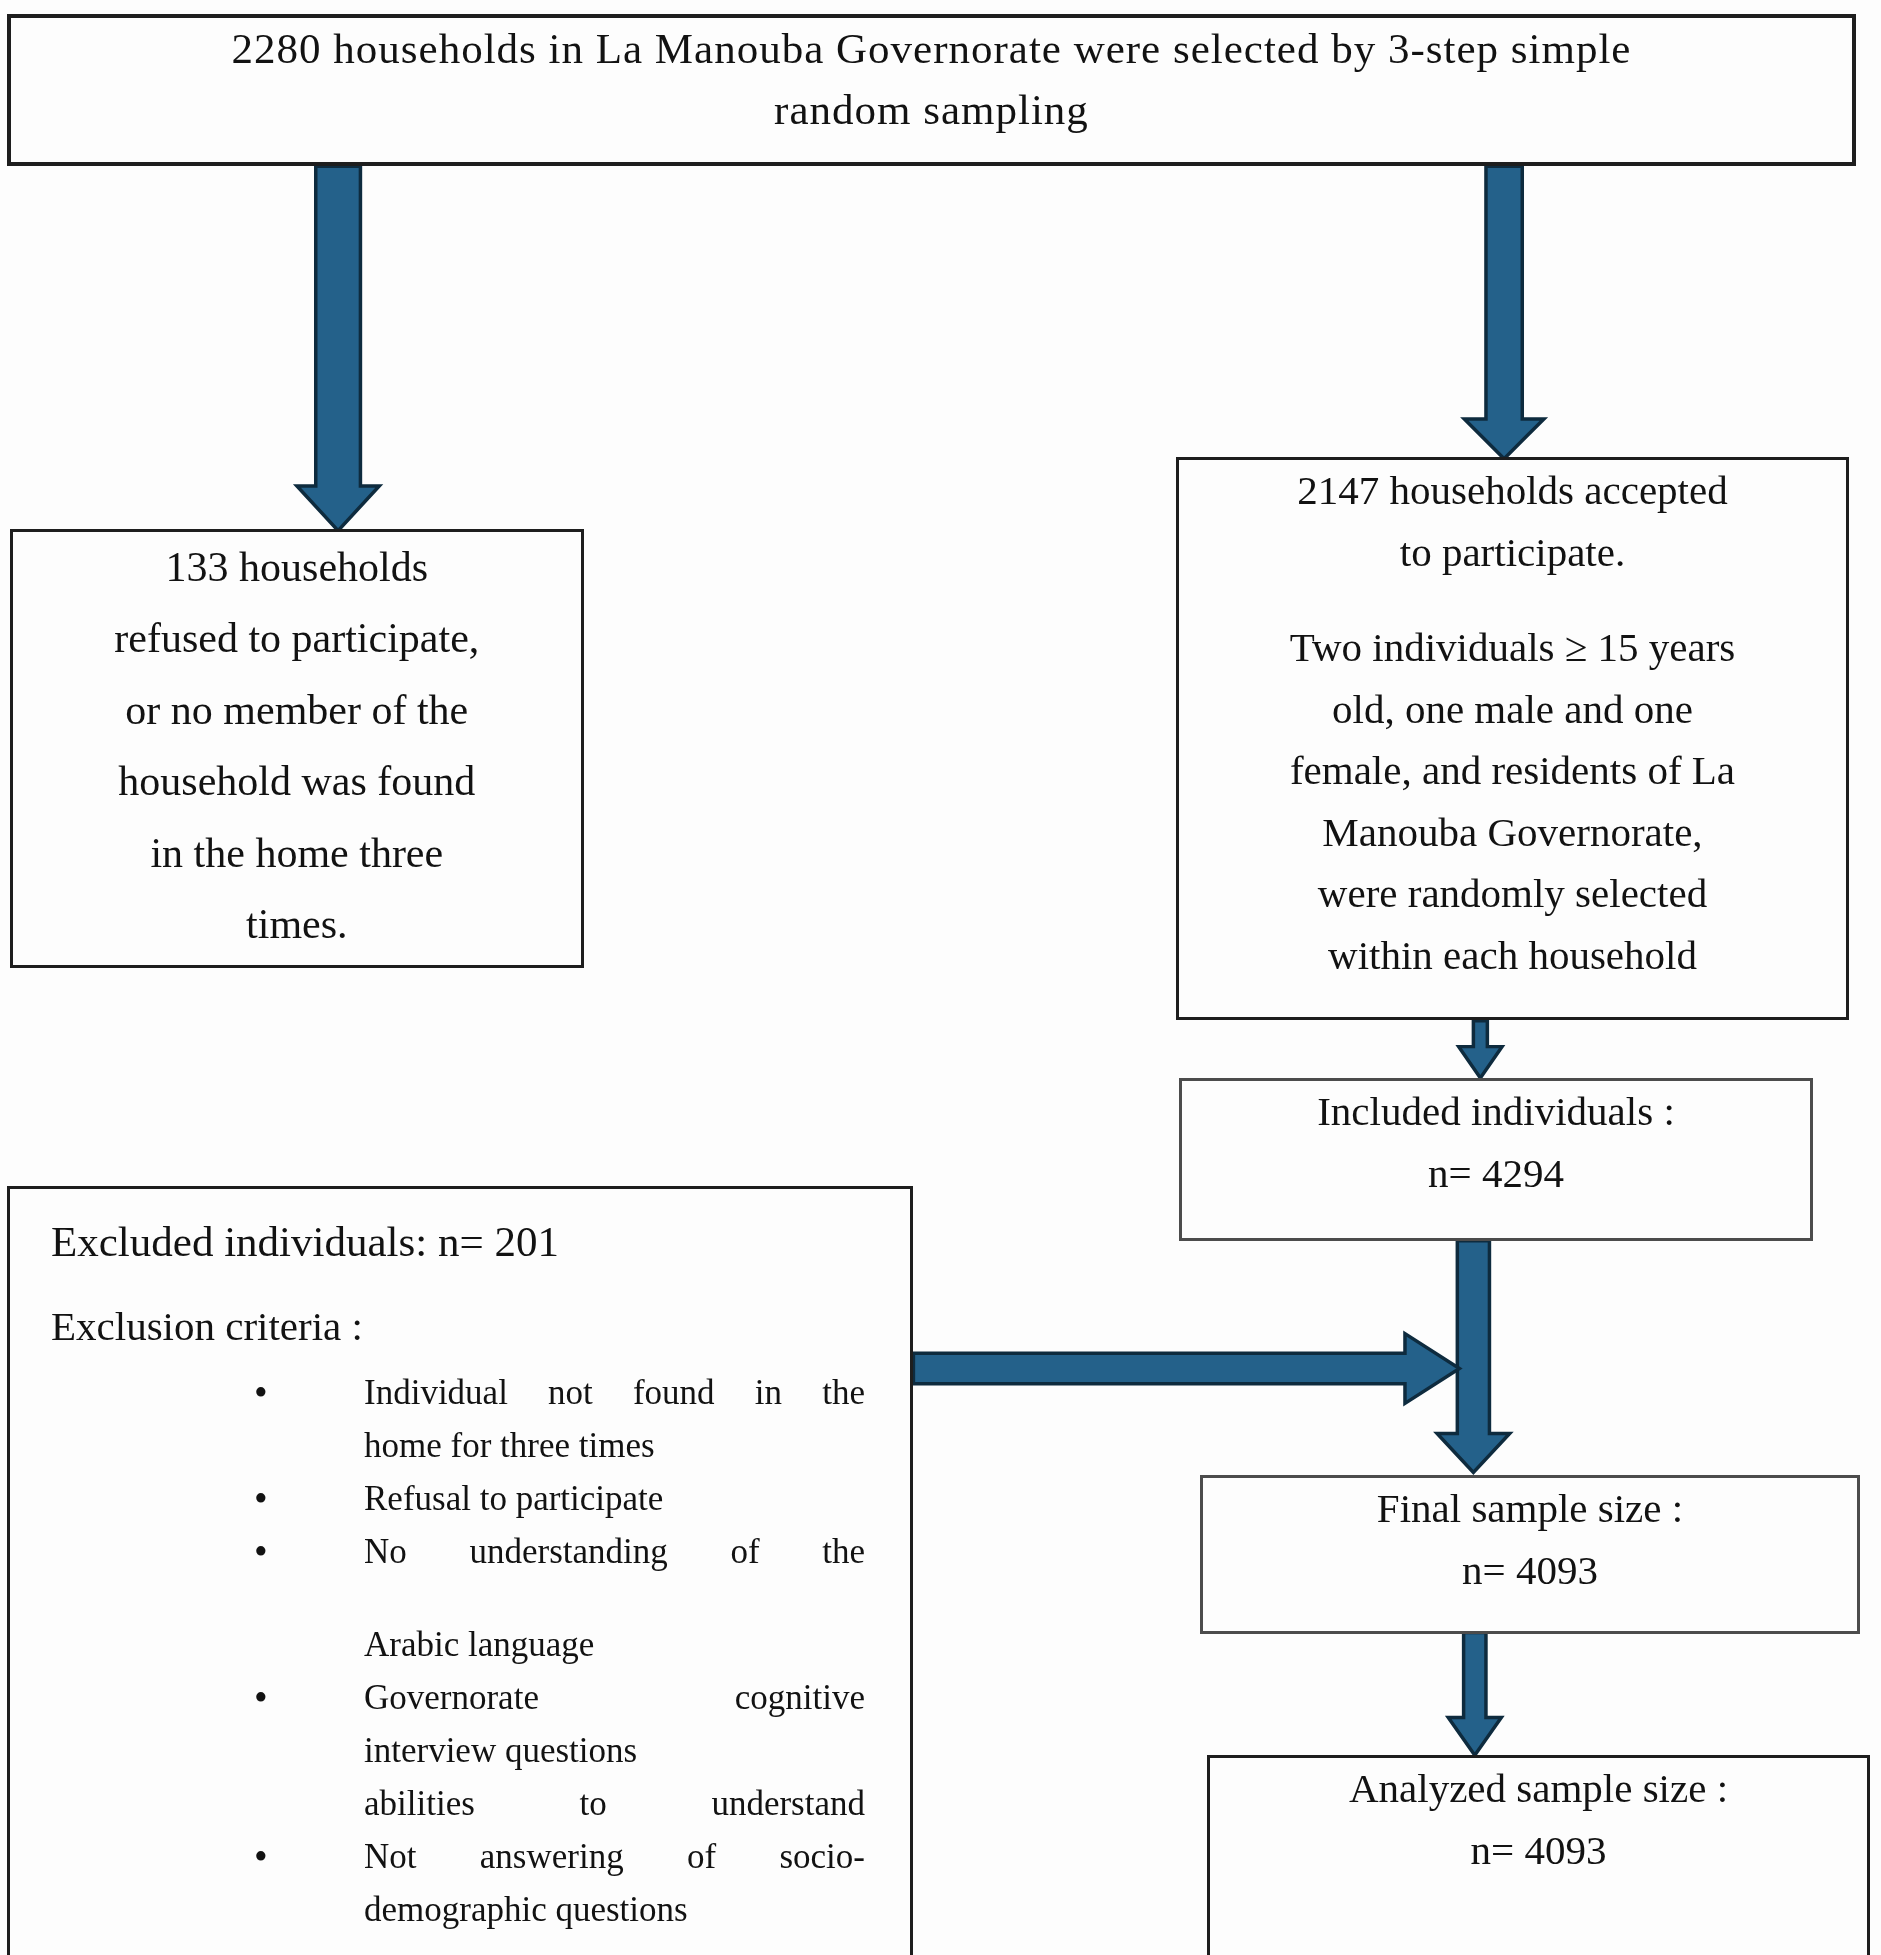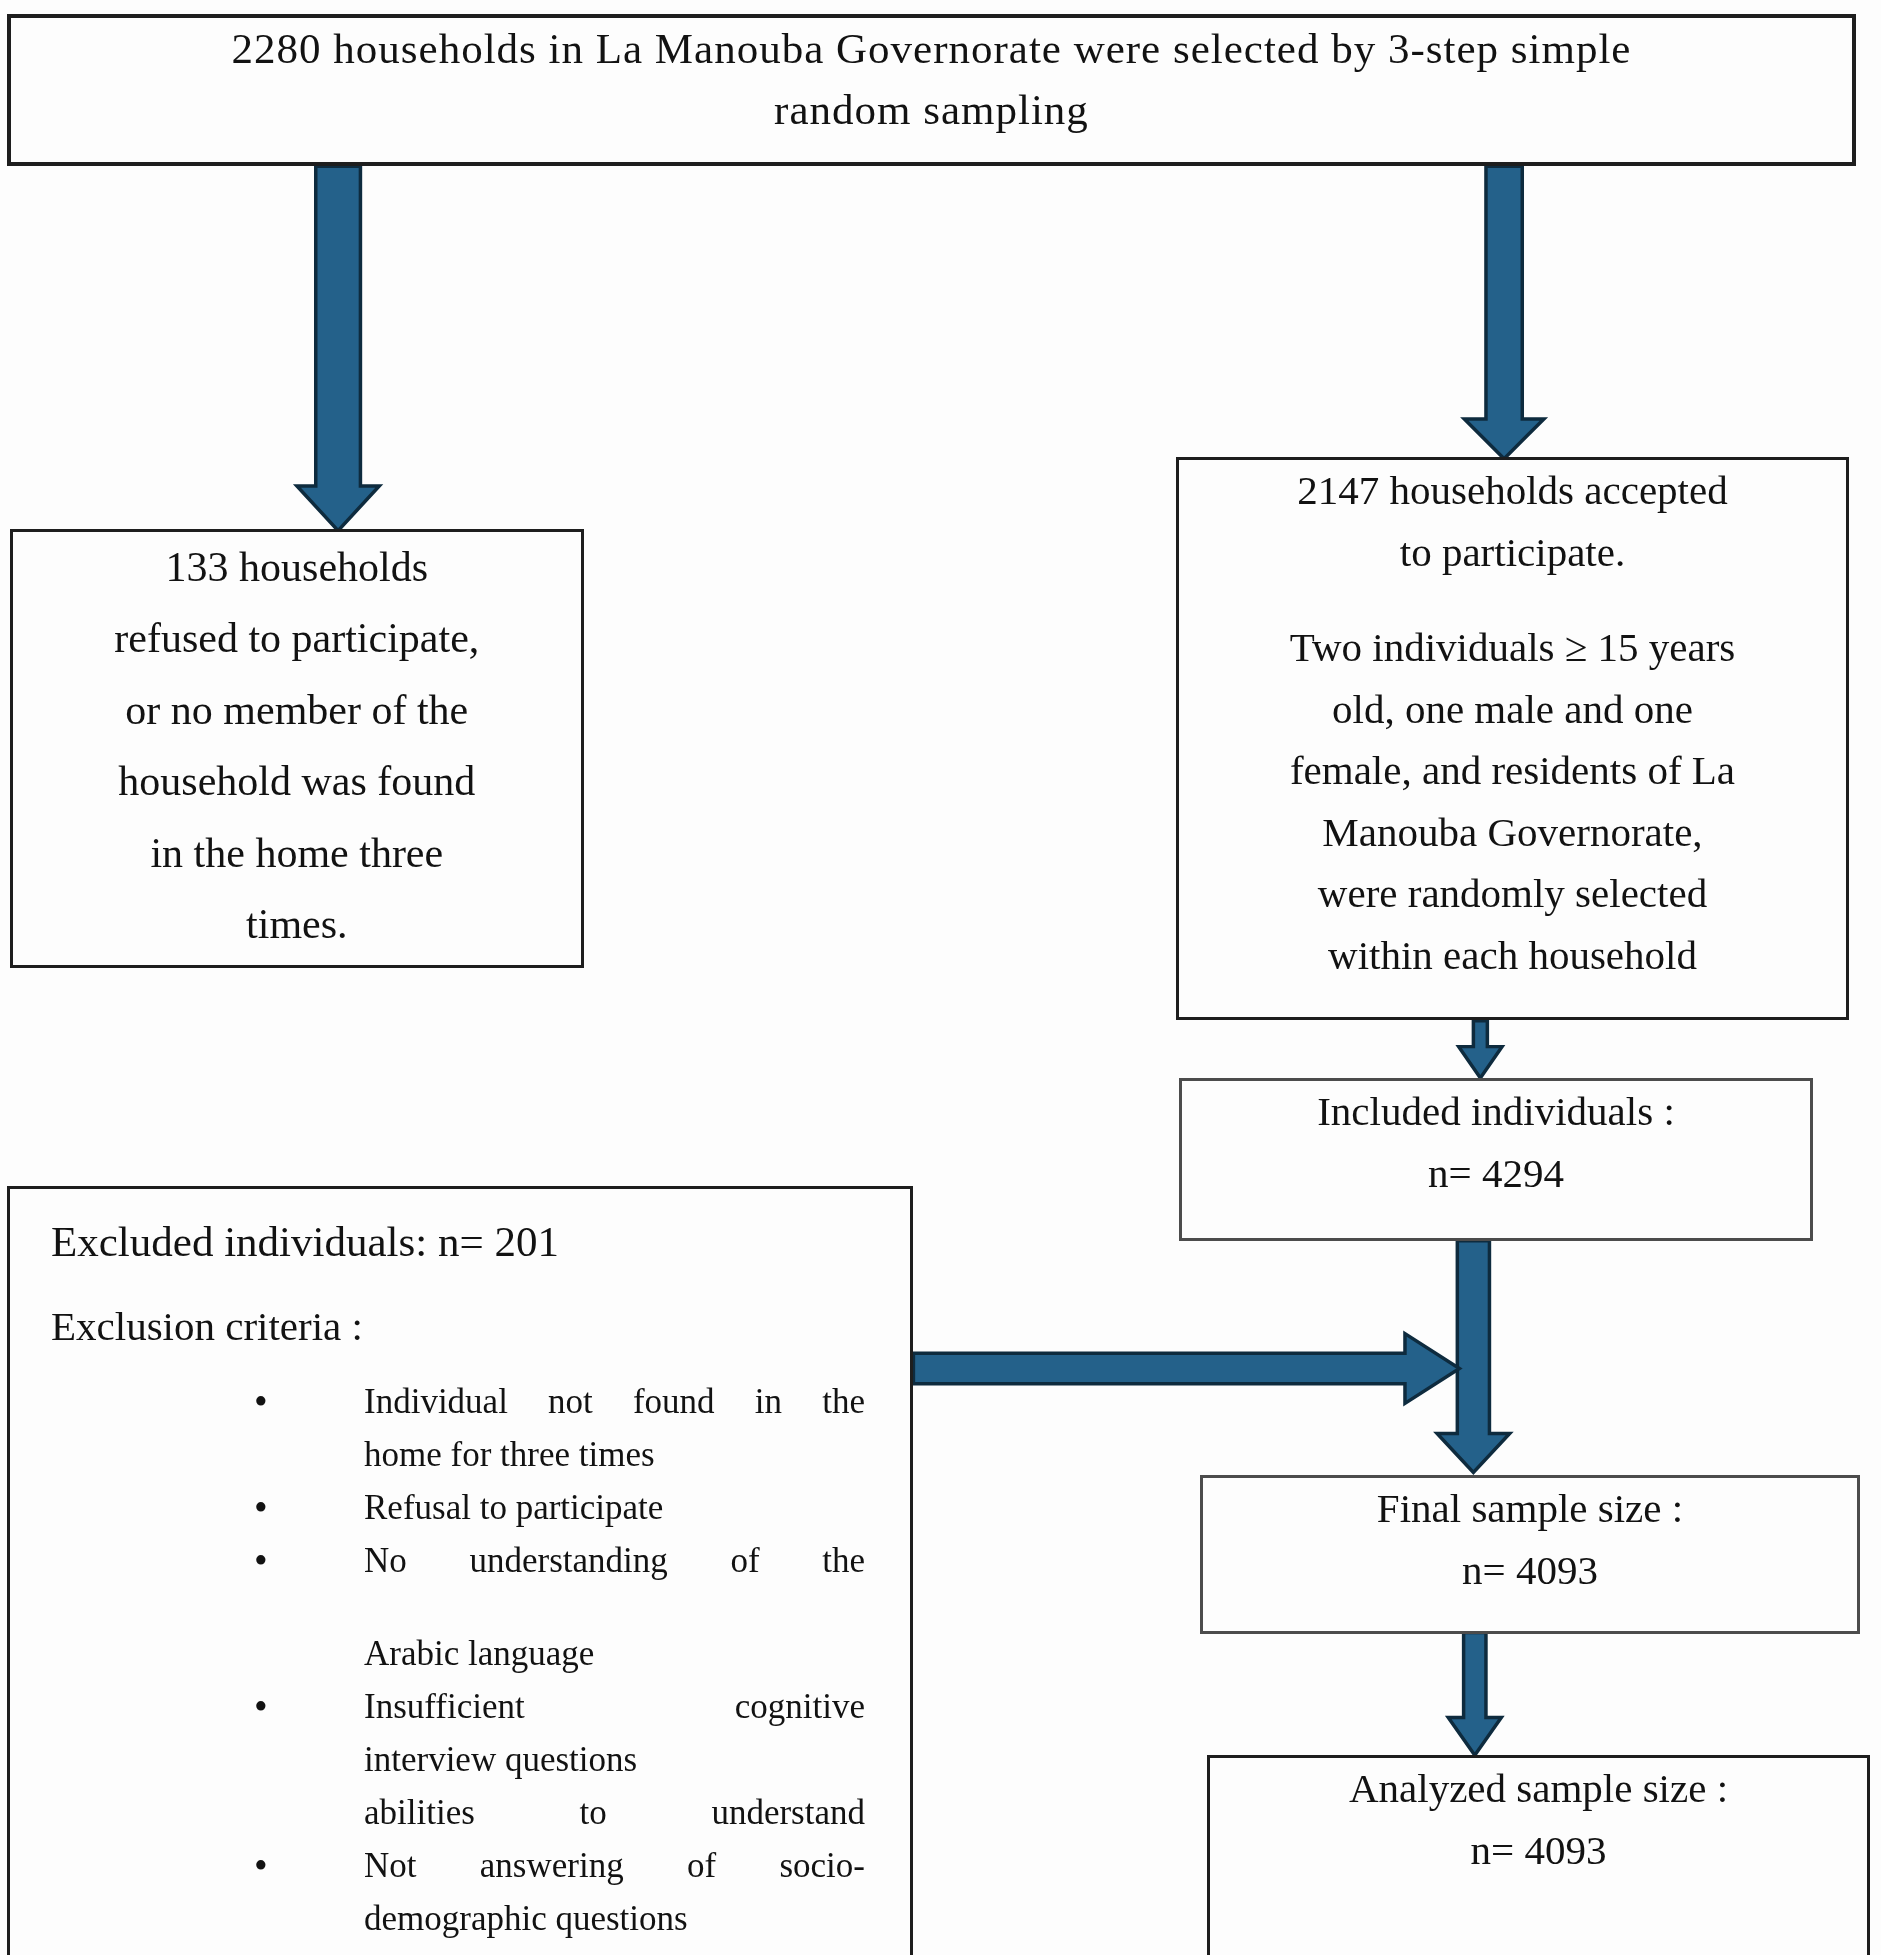--- a/index.html
+++ b/index.html
@@ -38,21 +38,21 @@
   .box-final{left:1200px;top:1475px;width:660px;height:159px;
     border-color:var(--border-gray);font-size:41px;line-height:1.5;}
   .box-analyzed{left:1207px;top:1755px;width:663px;height:206px;
     font-size:41px;line-height:1.5;}
   .box-excluded{
     left:7px;top:1186px;width:906px;height:862px;
     align-items:stretch;justify-content:flex-start;text-align:left;
     padding:26.5px 45px 21px 41px;
   }
   .ex-title{font-size:43px;line-height:1.2;margin-bottom:35px;}
-  .ex-sub{font-size:41px;line-height:1.2;margin-bottom:24px;}
+  .ex-sub{font-size:41px;line-height:1.2;margin-bottom:15px;}
   ul.criteria{list-style:none;margin:0;padding:0;}
   ul.criteria li{display:flex;align-items:flex-start;padding-left:203px;}
   .blt{flex:0 0 110px;font-size:39px;line-height:53px;}
   .lines{flex:1 1 auto;max-width:501px;}
   .bl{font-size:35px;line-height:53px;text-align:left;}
   .bl.j{text-align:justify;text-align-last:justify;}
 </style>
 </head>
 <body>
 
@@ -115,21 +115,21 @@
     <li>
       <span class="blt">•</span>
       <span class="lines">
         <span class="bl j" style="display: block;">No understanding of the</span>
         <span class="bl" style="display: block; margin-top: 40px;">Arabic language</span>
       </span>
     </li>
     <li>
       <span class="blt">•</span>
       <span class="lines">
-        <span class="bl j" style="display: block;">Insufficient cognitive</span>
+        <span class="bl j" style="display: block;">Governorate cognitive</span>
         <span class="bl" style="display: block;">interview questions</span>
         <span class="bl j" style="display: block;">abilities to understand</span>
       </span>
     </li>
     <li>
       <span class="blt">•</span>
       <span class="lines">
         <span class="bl j" style="display: block;">Not answering of socio-</span>
         <span class="bl" style="display: block;">demographic questions</span>
       </span>

